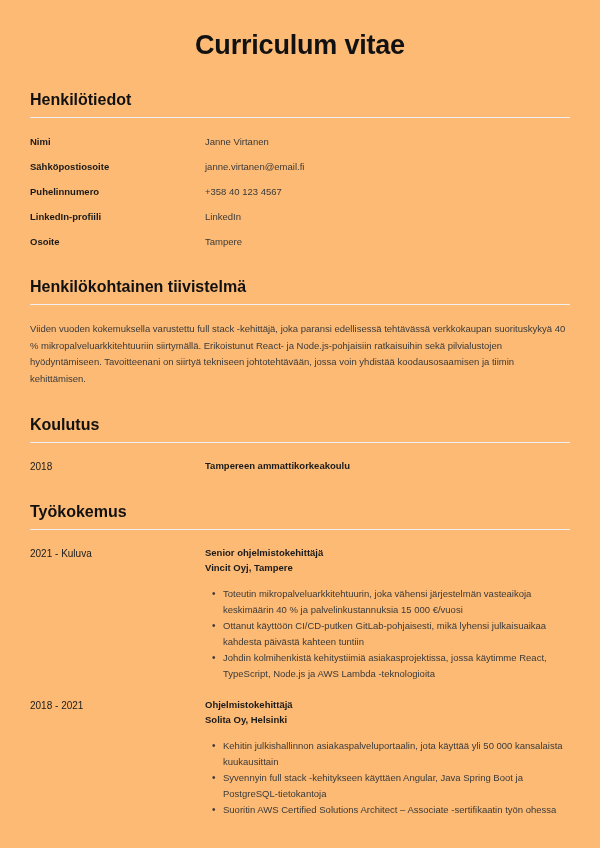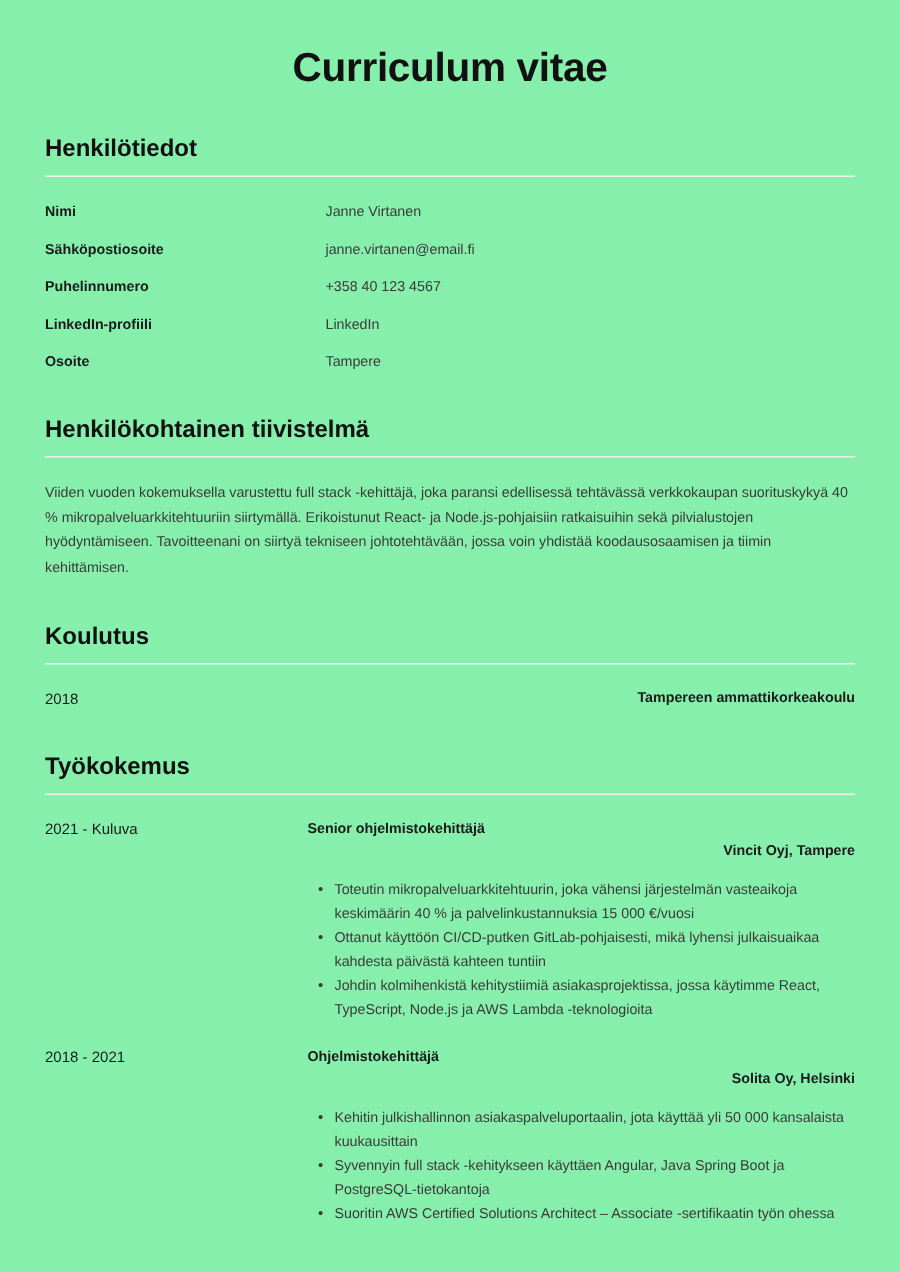--- a/index.html
+++ b/index.html
@@ -14,21 +14,21 @@
     font-family: "Liberation Sans", sans-serif;
     color: #333333;
     -webkit-font-smoothing: antialiased;
   }
 
   .page {
     box-sizing: border-box;
     width: 600px;
     min-height: 848px;
     padding: 0 30px;
-    background: #86efac;
+    background: #fdba74;
   }
 
   
   .doc-title {
     margin: 0;
     padding-top: 28px;
     text-align: center;
     font-size: 27px;
     line-height: 34px;
     font-weight: bold;
@@ -51,21 +51,20 @@
     height: 1px;
     background: #f0f0f2;
     margin-top: 7px;
     width: 100%;
   }
 
   
   .row {
     display: flex;
     align-items: center;
-    gap: 12px;
   }
   .row-label {
     width: 175px;
     flex: 0 0 175px;
     font-size: 9.5px;
     line-height: 14px;
     font-weight: bold;
     color: #1a1a1a;
     padding-top: 1px;
   }
@@ -112,21 +111,20 @@
     font-size: 9.5px;
     line-height: 14.5px;
     font-weight: bold;
     color: #1a1a1a;
   }
   .entry-org {
     font-size: 9.5px;
     line-height: 14.5px;
     font-weight: bold;
     color: #1a1a1a;
-    text-align: right;
   }
   .entry-bullets {
     margin: 11px 0 0 0;
     padding-left: 18px;
     list-style: none;
   }
   .entry-bullets li {
     position: relative;
     font-size: 9.5px;
     line-height: 15.5px;

